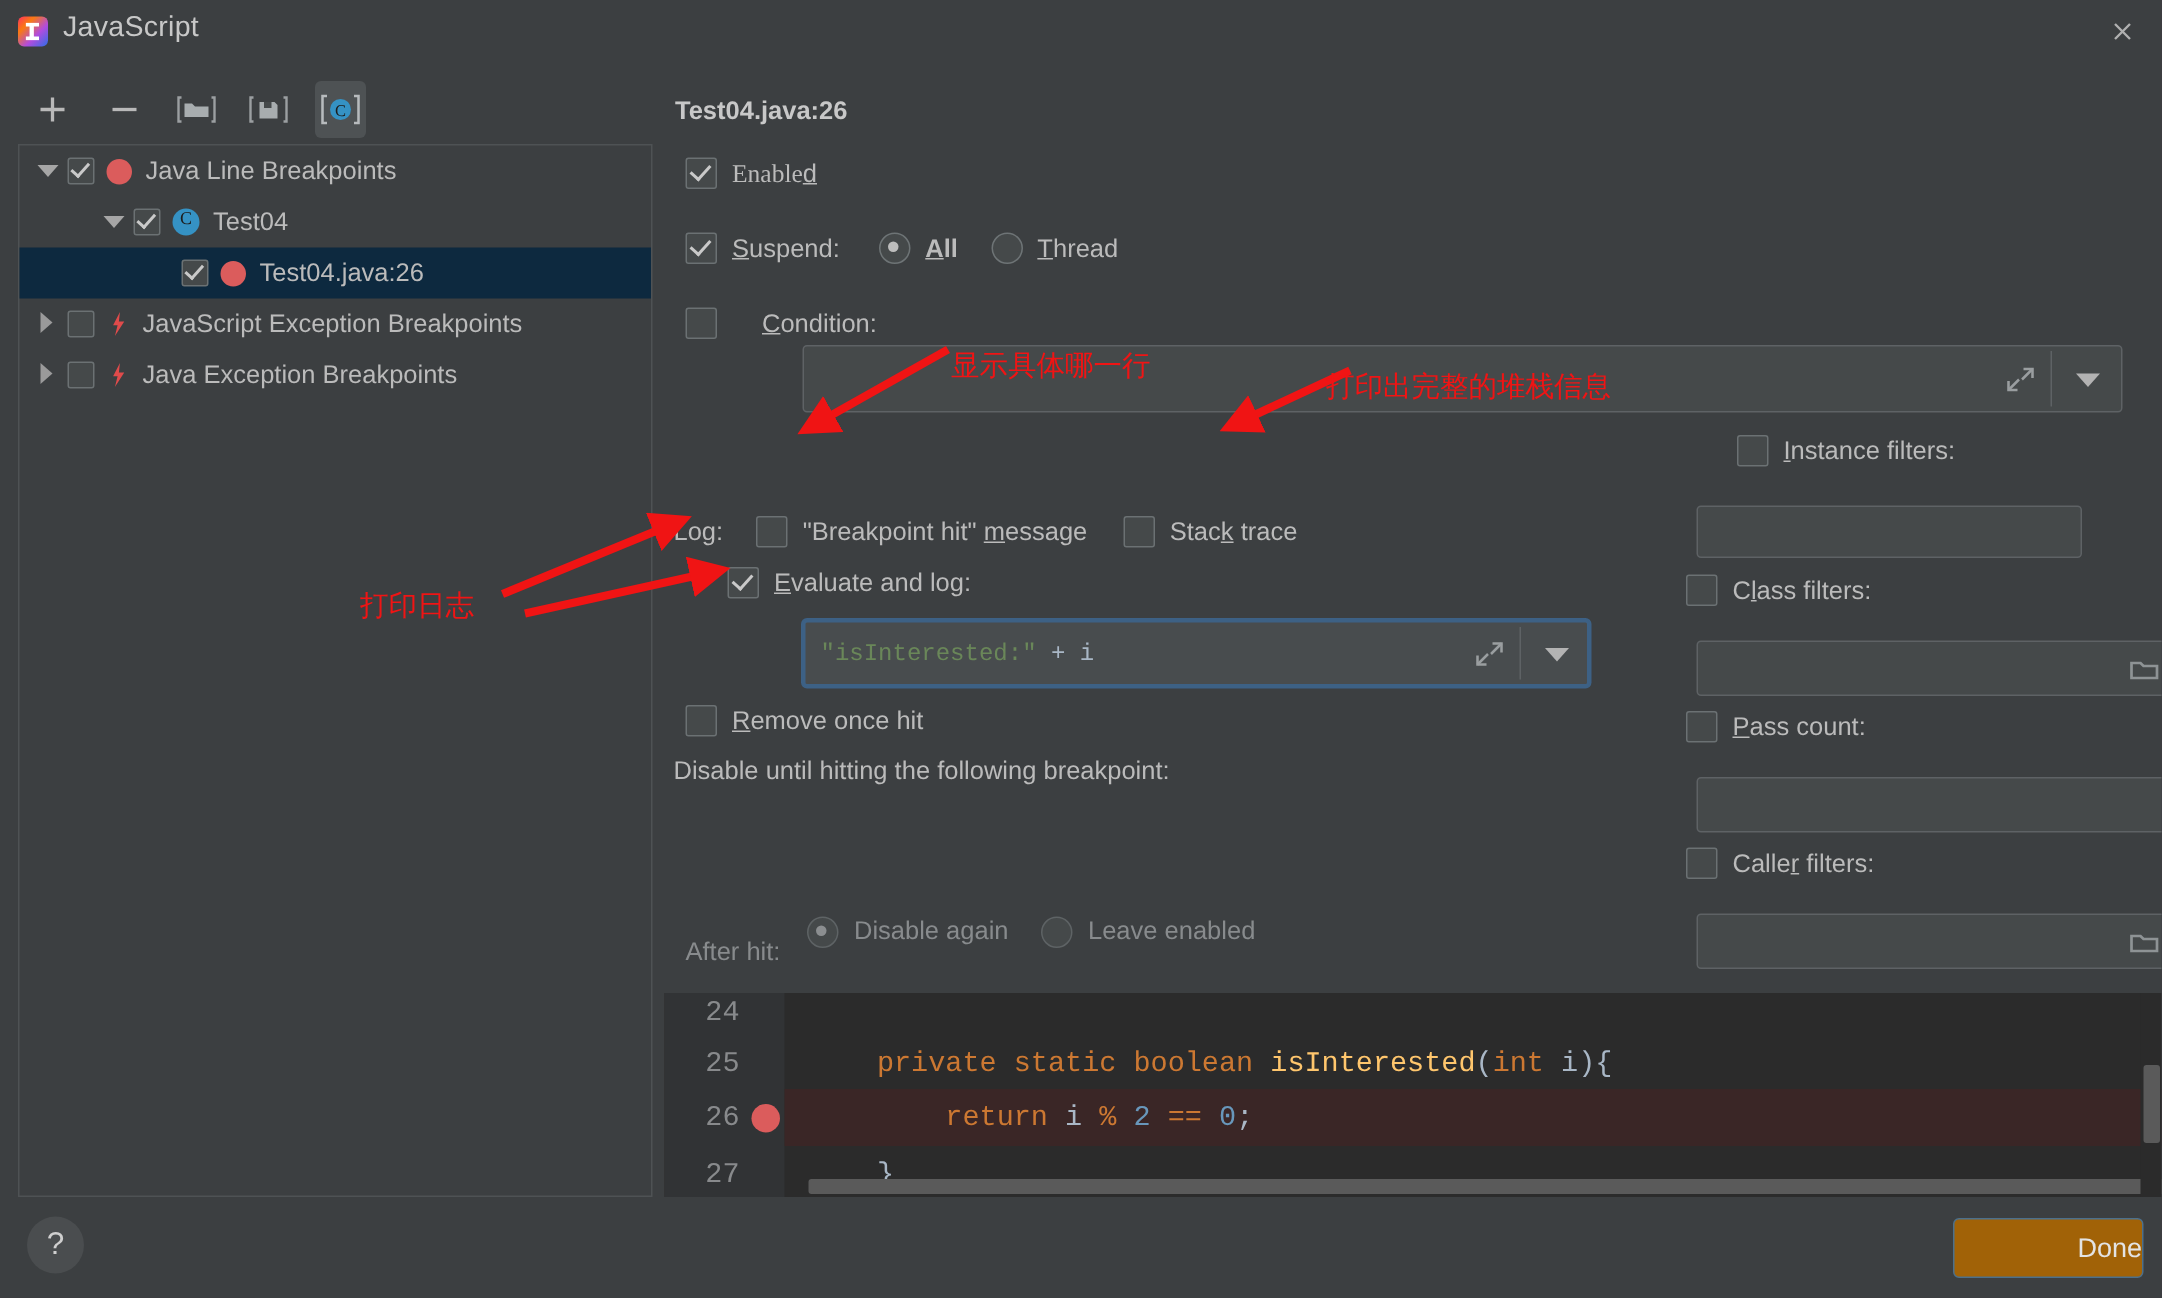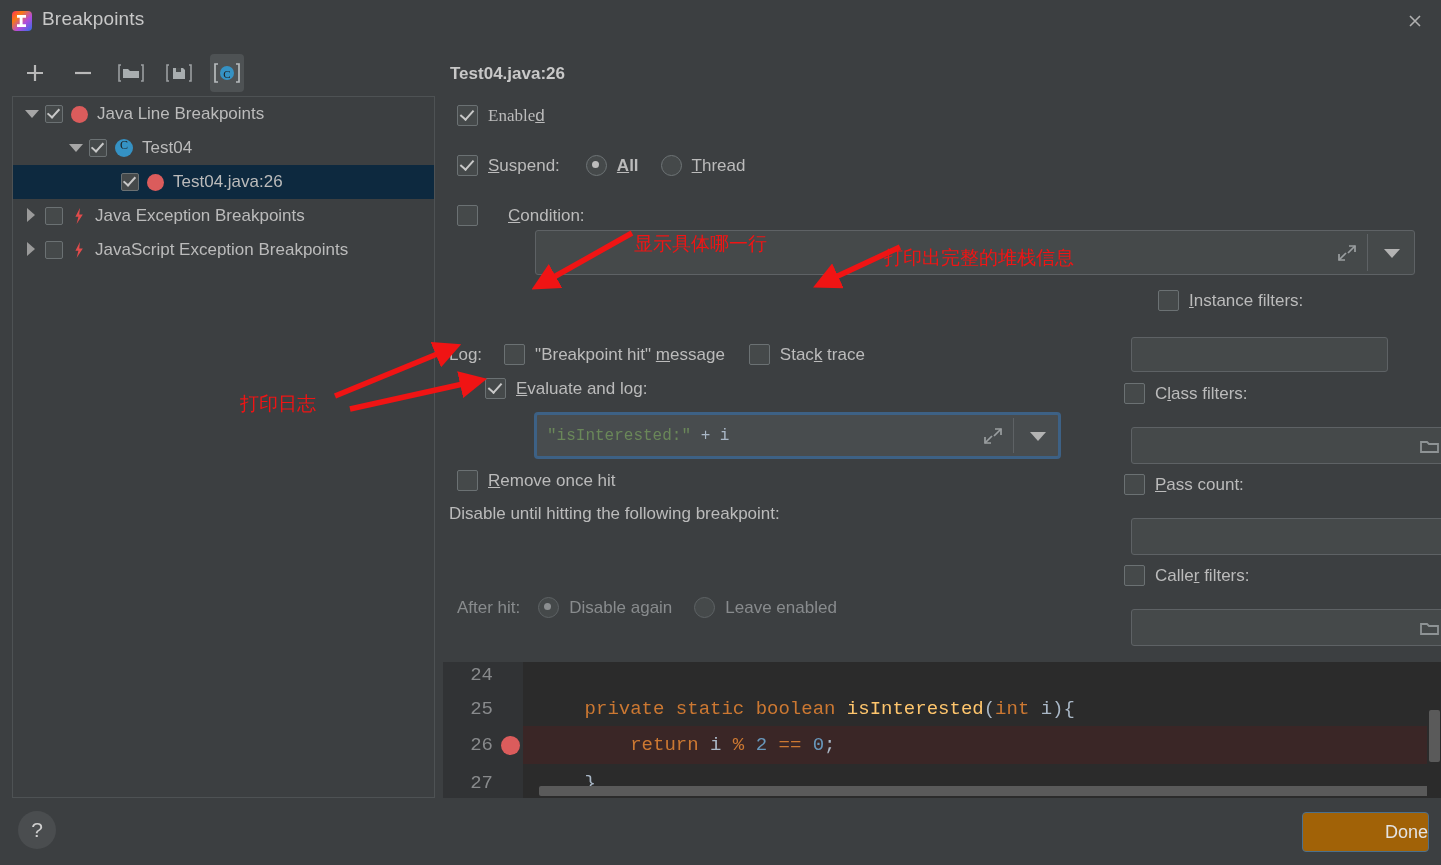--- a/index.html
+++ b/index.html
@@ -257,21 +257,21 @@
   }
   .arrow-svg { position: absolute; pointer-events: none; }
 </style>
 </head>
 <body>
 
 <div id="app">
 
   <div class="titlebar">
     <div class="ij-logo"></div>
-    <div class="title-text">Breakpoints</div>
+    <div class="title-text">JavaScript</div>
     <div class="close-btn">
       <svg width="16" height="16" viewBox="0 0 16 16">
         <path d="M3 3 L13 13 M13 3 L3 13" stroke="#b0b0b0" stroke-width="1.6" fill="none"></path>
       </svg>
     </div>
   </div>
 
   <div class="tool-bar">
     <div class="tbtn" style="left:6px;">
       <svg width="22" height="22" viewBox="0 0 22 22">
@@ -326,28 +326,28 @@
       <span class="tw blank" style="margin-left:84px;"></span>
       <span class="cbx checked" style="margin-left:4px;"></span>
       <span class="bp-dot"></span>
       <span>Test04.java:26</span>
     </div>
 
     <div class="tree-row">
       <span class="tw right"></span>
       <span class="cbx"></span>
       <span class="ex-icon"></span>
-      <span>Java Exception Breakpoints</span>
+      <span>JavaScript Exception Breakpoints</span>
     </div>
 
     <div class="tree-row">
       <span class="tw right"></span>
       <span class="cbx"></span>
       <span class="ex-icon"></span>
-      <span>JavaScript Exception Breakpoints</span>
+      <span>Java Exception Breakpoints</span>
     </div>
   </div>
 
   <div class="detail">
 
     <div class="det-title">Test04.java:26</div>
 
     <div class="row" style="left:14px; top:51px;">
       <span class="chk checked"></span>
       <span class="lbl">
@@ -414,21 +414,21 @@
       <span class="chk"></span>
       <span class="lbl"><span class="u">R</span>emove once hit</span>
     </div>
 
     <div class="row" style="left:6px; top:450px;">
       <span class="lbl" style="margin-left:0;">Disable until hitting the following breakpoint:</span>
     </div>
 
 
     <div class="row" style="left:14px; top:543px;">
-      <span class="lbl dim" style="margin-left:0;">After hit:</span>
+      <span class="lbl dim" style="margin-left:0;margin-top:28px;">After hit:</span>
       <span class="radio dim on" style="margin-left:18px;"></span>
       <span class="lbl dim">Disable again</span>
       <span class="radio dim" style="margin-left:22px;"></span>
       <span class="lbl dim">Leave enabled</span>
     </div>
   </div>
 
   <div style="position:absolute; left:1124px; top:290px; width:340px;padding-left:34px;">
 
     <div class="row" style="position:relative; left:0; top:0;">

